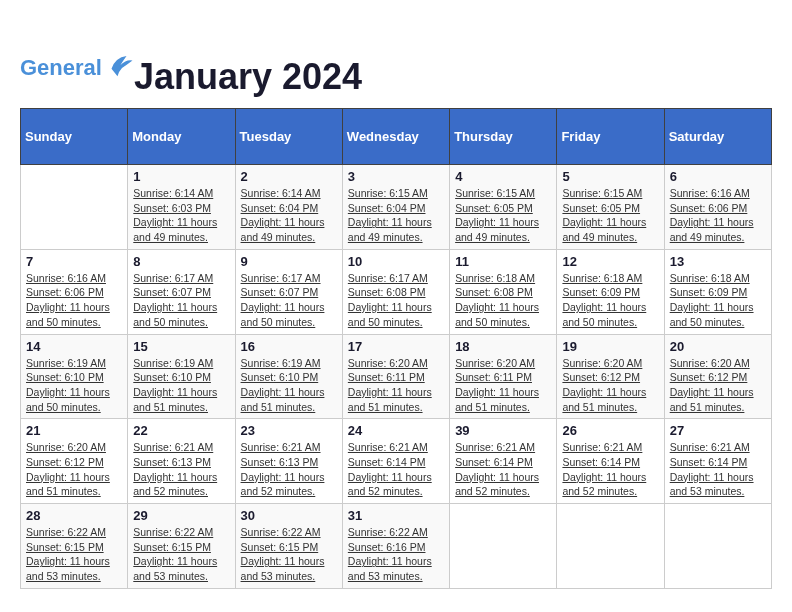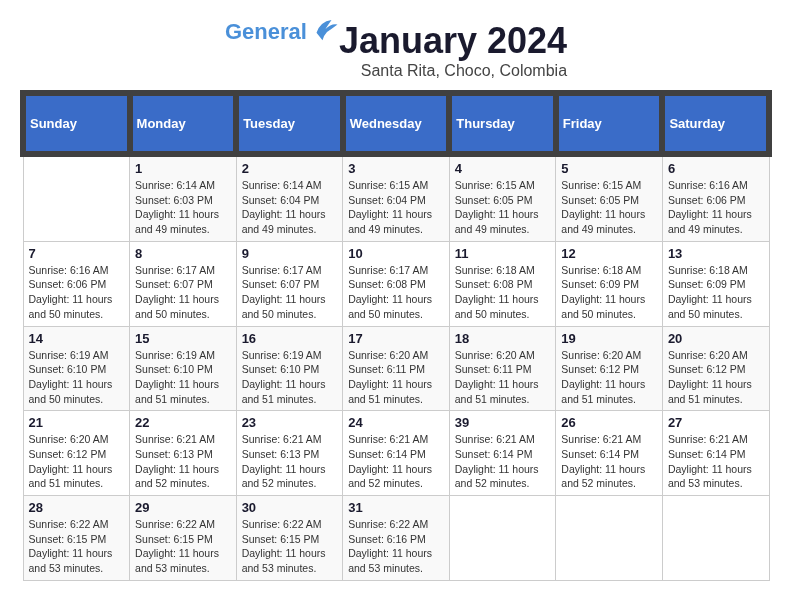--- a/index.html
+++ b/index.html
@@ -5,23 +5,24 @@
     * { box-sizing: border-box; margin: 0; padding: 0; }
     body {
       font-family: Arial, sans-serif;
       background: #fff;
       width: 792px;
       min-height: 612px;
       padding: 20px;
     }
     .header {
       display: flex;
-      justify-content: center;
+      justify-content: flex-start;
       align-items: flex-start;
       margin-bottom: 10px;
+      margin-top: 36px;
     }
     .logo {
       display: flex;
       align-items: center;
     }
     .logo-text {
       font-size: 22px;
       font-weight: bold;
       color: #1a1a2e;
       line-height: 1.1;
@@ -51,21 +52,21 @@
       border-collapse: collapse;
       font-size: 11px;
     }
     thead tr th {
       background-color: #3a6cc8;
       color: #fff;
       padding: 20px 4px;
       text-align: left;
       font-size: 13px;
       font-weight: bold;
-      border: 6px solid #404040;
+      border: 1px solid #404040;
     }
     tbody tr td {
       border: 1px solid #ccc;
       padding: 4px 5px;
       vertical-align: top;
       background: #fff;
       min-width: 100px;
       height: 80px;
     }
     tbody tr:nth-child(odd) td {
@@ -74,41 +75,41 @@
     .day-number {
       font-weight: bold;
       font-size: 13px;
       color: #1a1a2e;
       margin-bottom: 2px;
     }
     .day-info {
       font-size: 10.5px;
       color: #333;
       line-height: 1.4;
+      text-decoration: underline;
     }
     .empty-cell {
       background: #fff !important;
     }
   </style>
 </head>
 <body>
 
 <div class="header">
   <div class="logo">
     <div>
       <div class="logo-text">
         <span>General</span><svg class="logo-bird" viewBox="0 0 40 40" fill="none" xmlns="http://www.w3.org/2000/svg" style="display:inline-block;vertical-align:middle;margin-left:2px;margin-top:-8px;">
           <path d="M10 25 Q15 10 30 8 Q25 15 22 20 Q30 12 38 14 Q30 20 24 24 Q20 28 18 35 Q14 30 10 25Z" fill="#4a90d9"></path>
         </svg>
       </div>
     </div>
   </div>
   <div class="title-block">
     <div class="main-title">January 2024</div>
-    <div class="subtitle">Santa Rita, Choco, Colombia</div>
   </div>
 </div>
 
 <table>
   <thead>
     <tr>
     <th>Sunday</th>
         <th>Monday</th>
         <th>Tuesday</th>
         <th>Wednesday</th>

